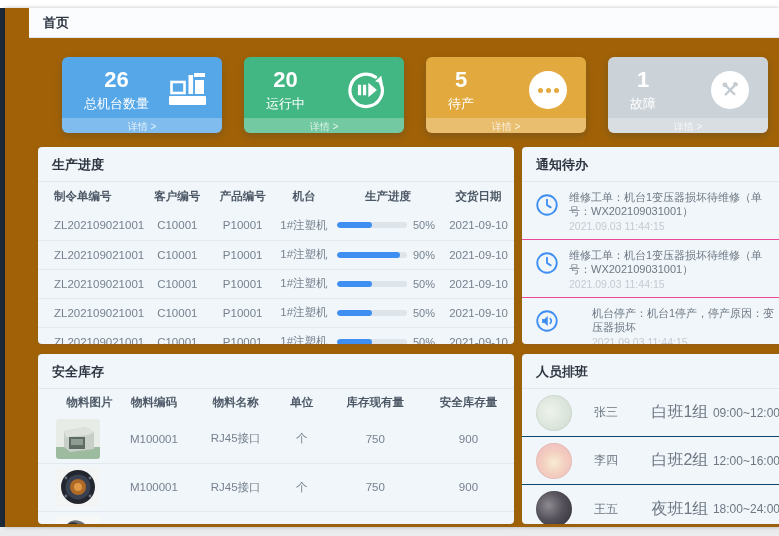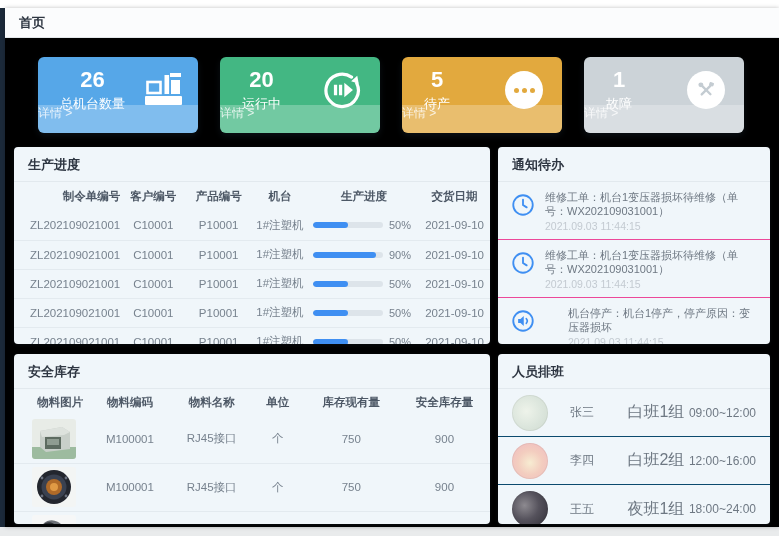--- a/index.html
+++ b/index.html
@@ -1,50 +1,50 @@
 <!DOCTYPE html>
 <html><head>
 <meta charset="utf-8">
 <style>
   * { margin:0; padding:0; box-sizing:border-box; }
   html,body { background:#fff; }
   body { font-family:"Liberation Sans","DejaVu Sans",sans-serif; }
   .page { position:relative; width:779px; height:536px; background:#fff; overflow:hidden; }
   .left-stripe { position:absolute; left:0; top:8px; width:5px; height:519px; background:#1c2a3a; }
   .bottom-strip { position:absolute; left:0; top:527px; width:779px; height:9px; background:#e9ebec; }
-  .win { position:absolute; left:5px; top:8px; width:774px; height:519px; background:#000000; box-shadow:0 0 4px rgba(0,0,0,.25); }
+  .win { position:absolute; left:5px; top:8px; width:774px; height:519px; background:#a16207; box-shadow:0 0 4px rgba(0,0,0,.25);padding-left:24px; }
   .topbar { height:30px; background:#fbfcfd; border-bottom:1px solid #e3e7ea; display:flex; align-items:center; padding-left:14px; }
   .topbar .tab { font-size:13px; font-weight:bold; color:#2e3642; cursor:pointer; }
   .content { padding:0 9px 0 9px; }
 
   
   .cards { display:flex; gap:22px; padding:19px 0 0 24px; }
   .card { position:relative; width:160px; height:76px; border-radius:6px; box-shadow:0 3px 7px rgba(40,60,80,.28); color:#fff; overflow:hidden; cursor:pointer; }
   .card-main { display:flex; align-items:center; justify-content:space-between; padding:8px 18px 0 22px; height:58px;gap:19px; }
   .card-num { font-size:22px; line-height:24px; font-weight:bold; text-align:center; }
   .card-label { font-size:13px; margin-top:3px; white-space:nowrap; }
   .card-icon { width:40px; height:40px; display:flex; align-items:center; justify-content:center; }
-  .card-foot { position:absolute; left:0; right:0; bottom:0; height:28px; background:rgba(255,255,255,.25); font-size:12px; line-height:17px; color:rgba(255,255,255,.8); cursor:pointer; }
+  .card-foot { position:absolute; left:0; right:0; bottom:0; height:15px; background:rgba(255,255,255,.25); font-size:10px; line-height:17px; text-align:center; color:rgba(255,255,255,.8); cursor:pointer; }
   .icon-circle-white { width:38px; height:38px; border-radius:50%; background:#fff; display:flex; align-items:center; justify-content:center; }
   .dots { display:flex; gap:3px; }
   .dots i { width:5px; height:5px; border-radius:50%; display:block; }
 
   
   .grid { display:grid; grid-template-columns:476px 272px; grid-template-rows:197px 170px; gap:10px 8px; margin-top:14px; }
   .panel { background:#f0f6fa; border-radius:4px; box-shadow:0 1px 4px rgba(60,80,100,.15); overflow:hidden; }
   .panel-title { font-size:13px; font-weight:bold; color:#2e3642; padding:9px 14px 7px 14px; border-bottom:1px solid #e2e9ee; }
 
   
   table { border-collapse:collapse; width:100%; }
   .ptable th, .ptable td { font-size:11.5px; padding:0; height:29px; font-weight:normal; }
   .ptable th { color:#4d5866; font-weight:bold; }
   .ptable tr { border-bottom:1px solid #e3eaef; }
   .ptable tr:last-child { border-bottom:none; }
   .ptable td { color:#77828e; }
-  .col-order { width:105px; text-align:right; padding-left:16px !important;margin-top:28px; }
+  .col-order { width:105px; text-align:left; padding-left:16px !important;margin-top:28px; }
   .col-cust { width:72px; text-align:center; }
   .col-prod { width:70px; text-align:center; }
   .col-mach { width:68px; text-align:center; }
   .col-prog { width:112px; text-align:center; }
   .col-date { width:80px; text-align:center; }
   .prog-wrap { display:flex; align-items:center; gap:6px; justify-content:flex-start; padding-left:4px; }
   .bar-track { width:70px; height:6px; border-radius:3px; background:#dde4ea; overflow:hidden; }
   .bar-fill { height:100%; border-radius:3px; background:#3f8ff2; }
   .prog-label { font-size:11px; color:#77828e; }
 
@@ -54,21 +54,21 @@
   .notif-icon { flex:0 0 26px; width:26px; height:26px; margin-top:2px; }
   .notif-text { font-size:11px; color:#6e7883; line-height:14px; }
   .notif-time { font-size:10.5px; color:#c3cad1; margin-top:2px; }
 
   
   .itable th, .itable td { font-size:11.5px; font-weight:normal; }
   .itable th { color:#4d5866; font-weight:bold; height:26px; }
   .itable tr { border-bottom:1px solid #e3eaef; }
   .itable tr:last-child { border-bottom:none; }
   .itable td { color:#77828e; height:48px; }
-  .icol-img { width:72px; text-align:center; padding-left:18px !important; }
+  .icol-img { width:72px; text-align:right; padding-left:18px !important; }
   .icol-code { width:80px; text-align:center; }
   .icol-name { width:78px; text-align:center; }
   .icol-unit { width:50px; text-align:center; }
   .icol-stock { width:92px; text-align:center; }
   .icol-safe { width:88px; text-align:center; }
   .mat-img { width:44px; height:40px; border-radius:3px; display:flex; align-items:center; justify-content:center; overflow:hidden; }
 
   
   .sched-row { display:flex; align-items:center; padding:6px 14px; border-bottom:1px solid #0c4a6e; height:48px; }
   .sched-row:last-child { border-bottom:none; }

